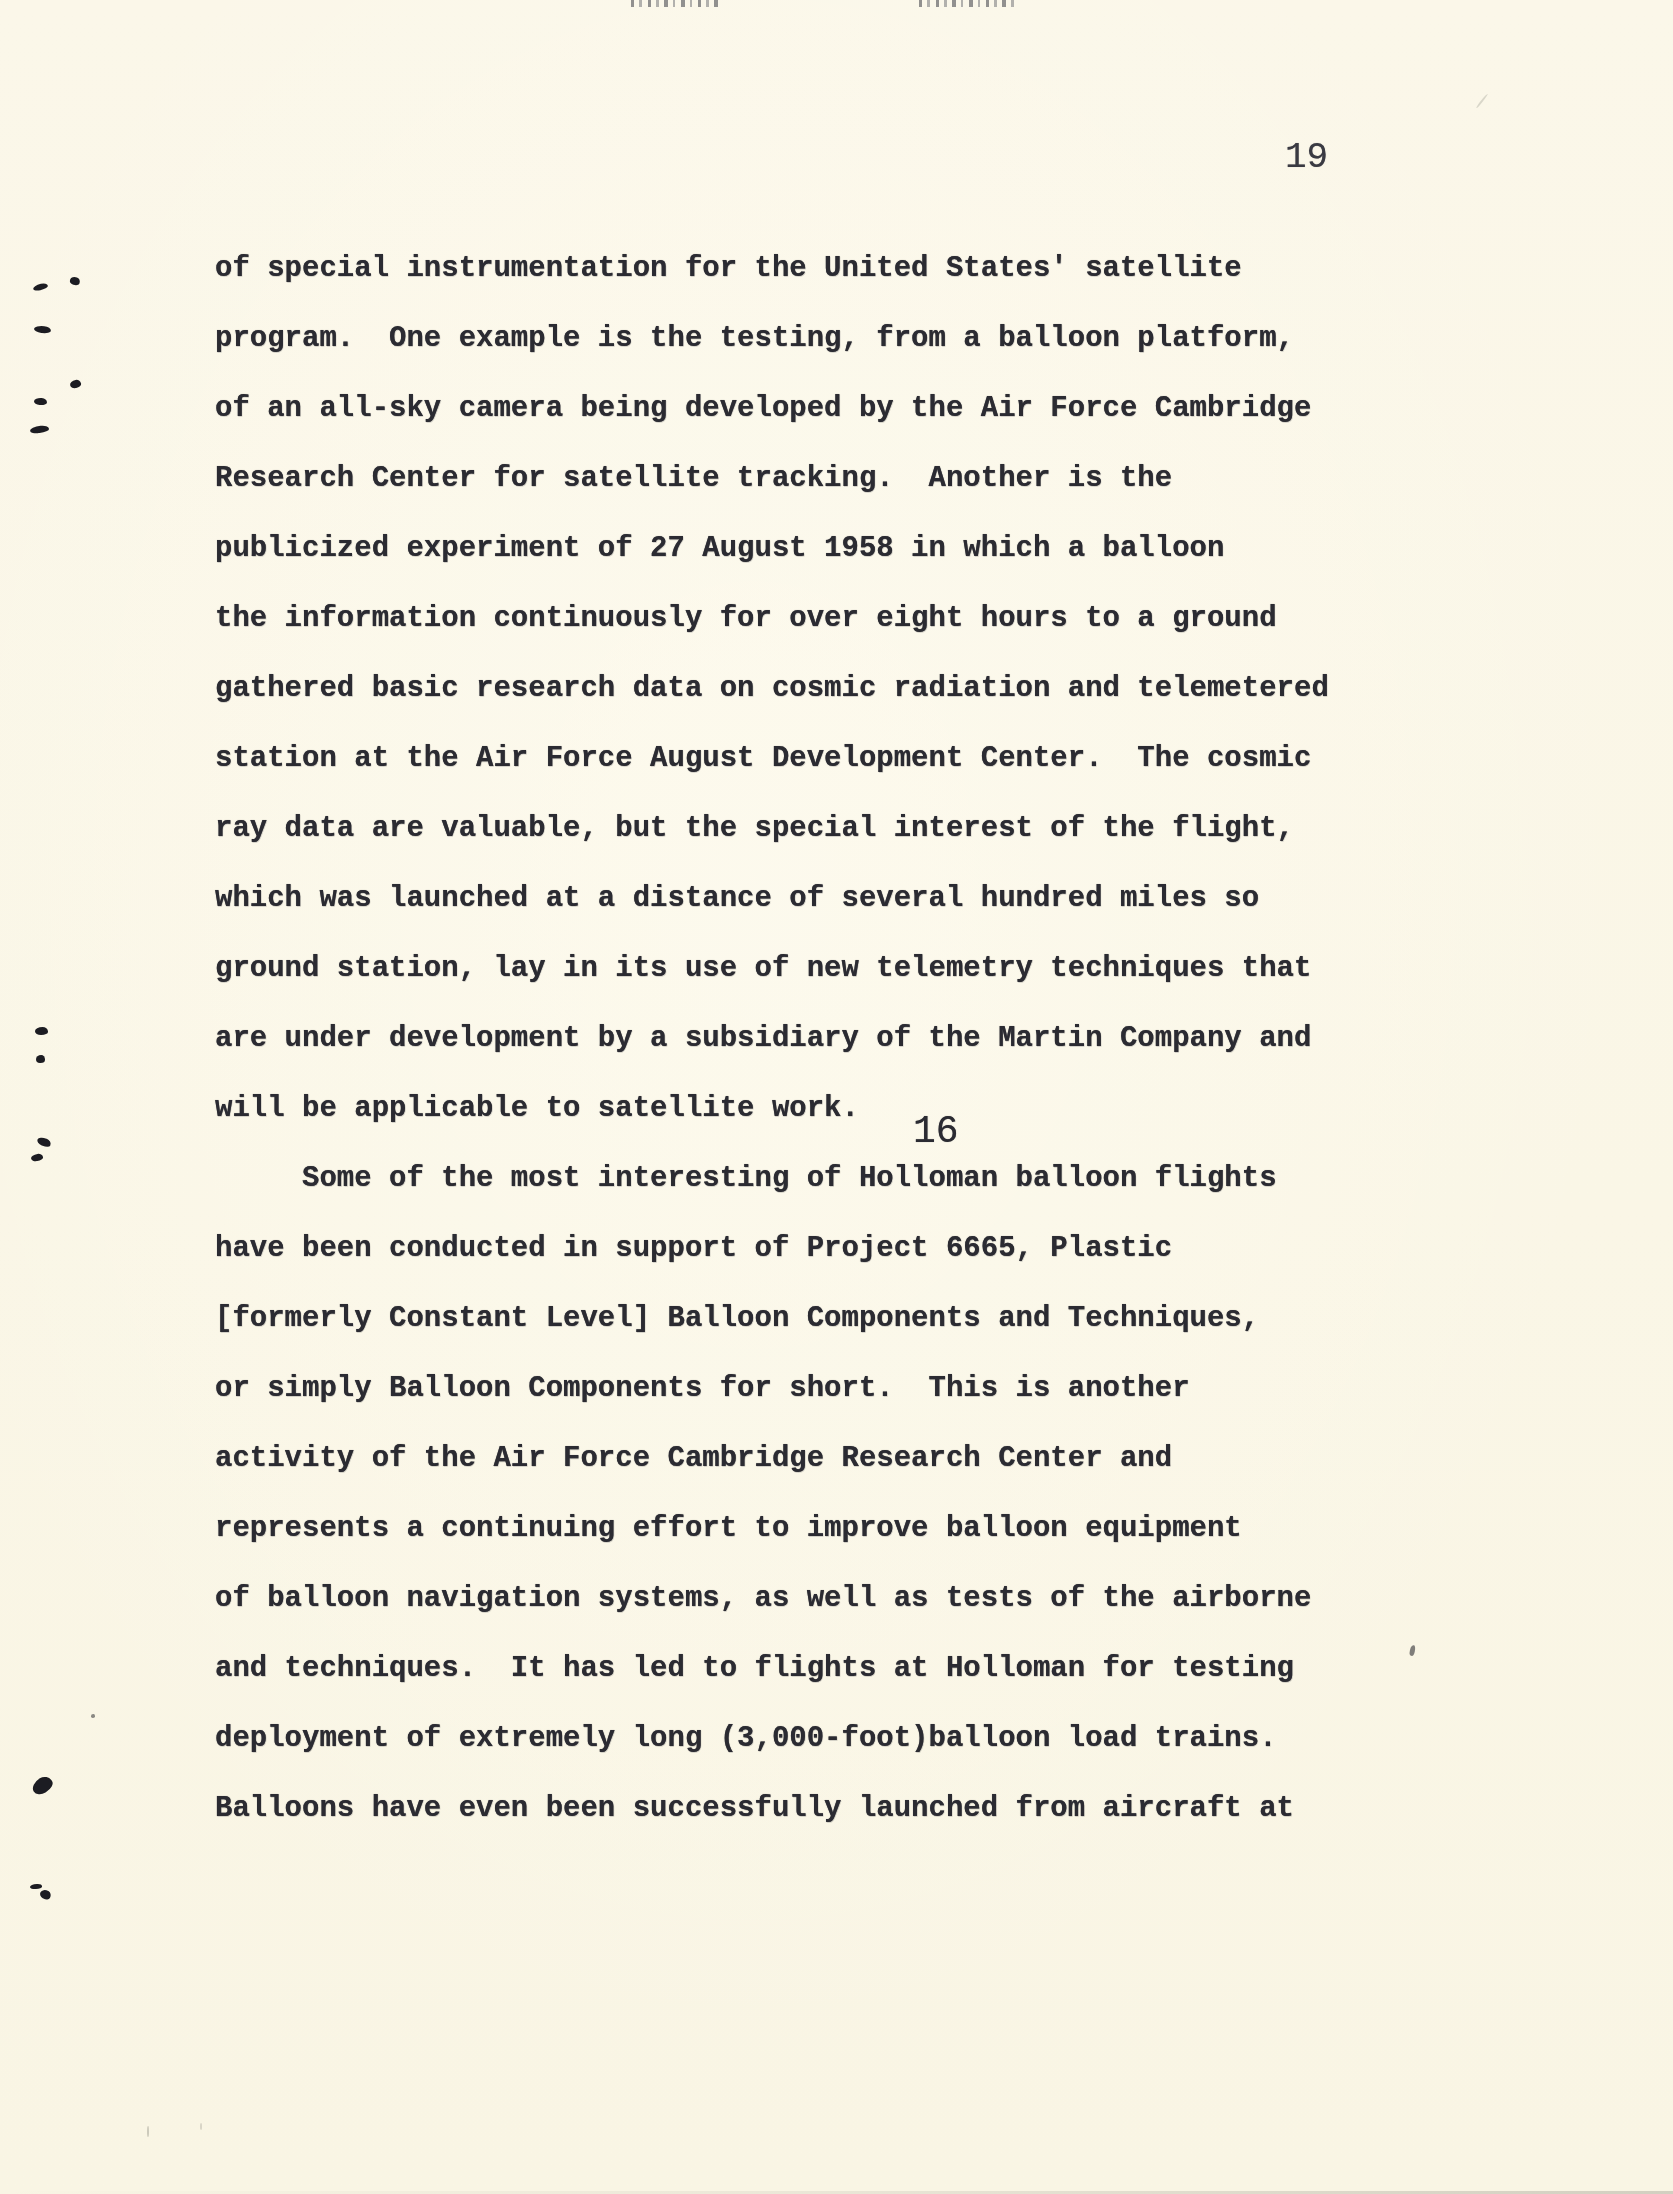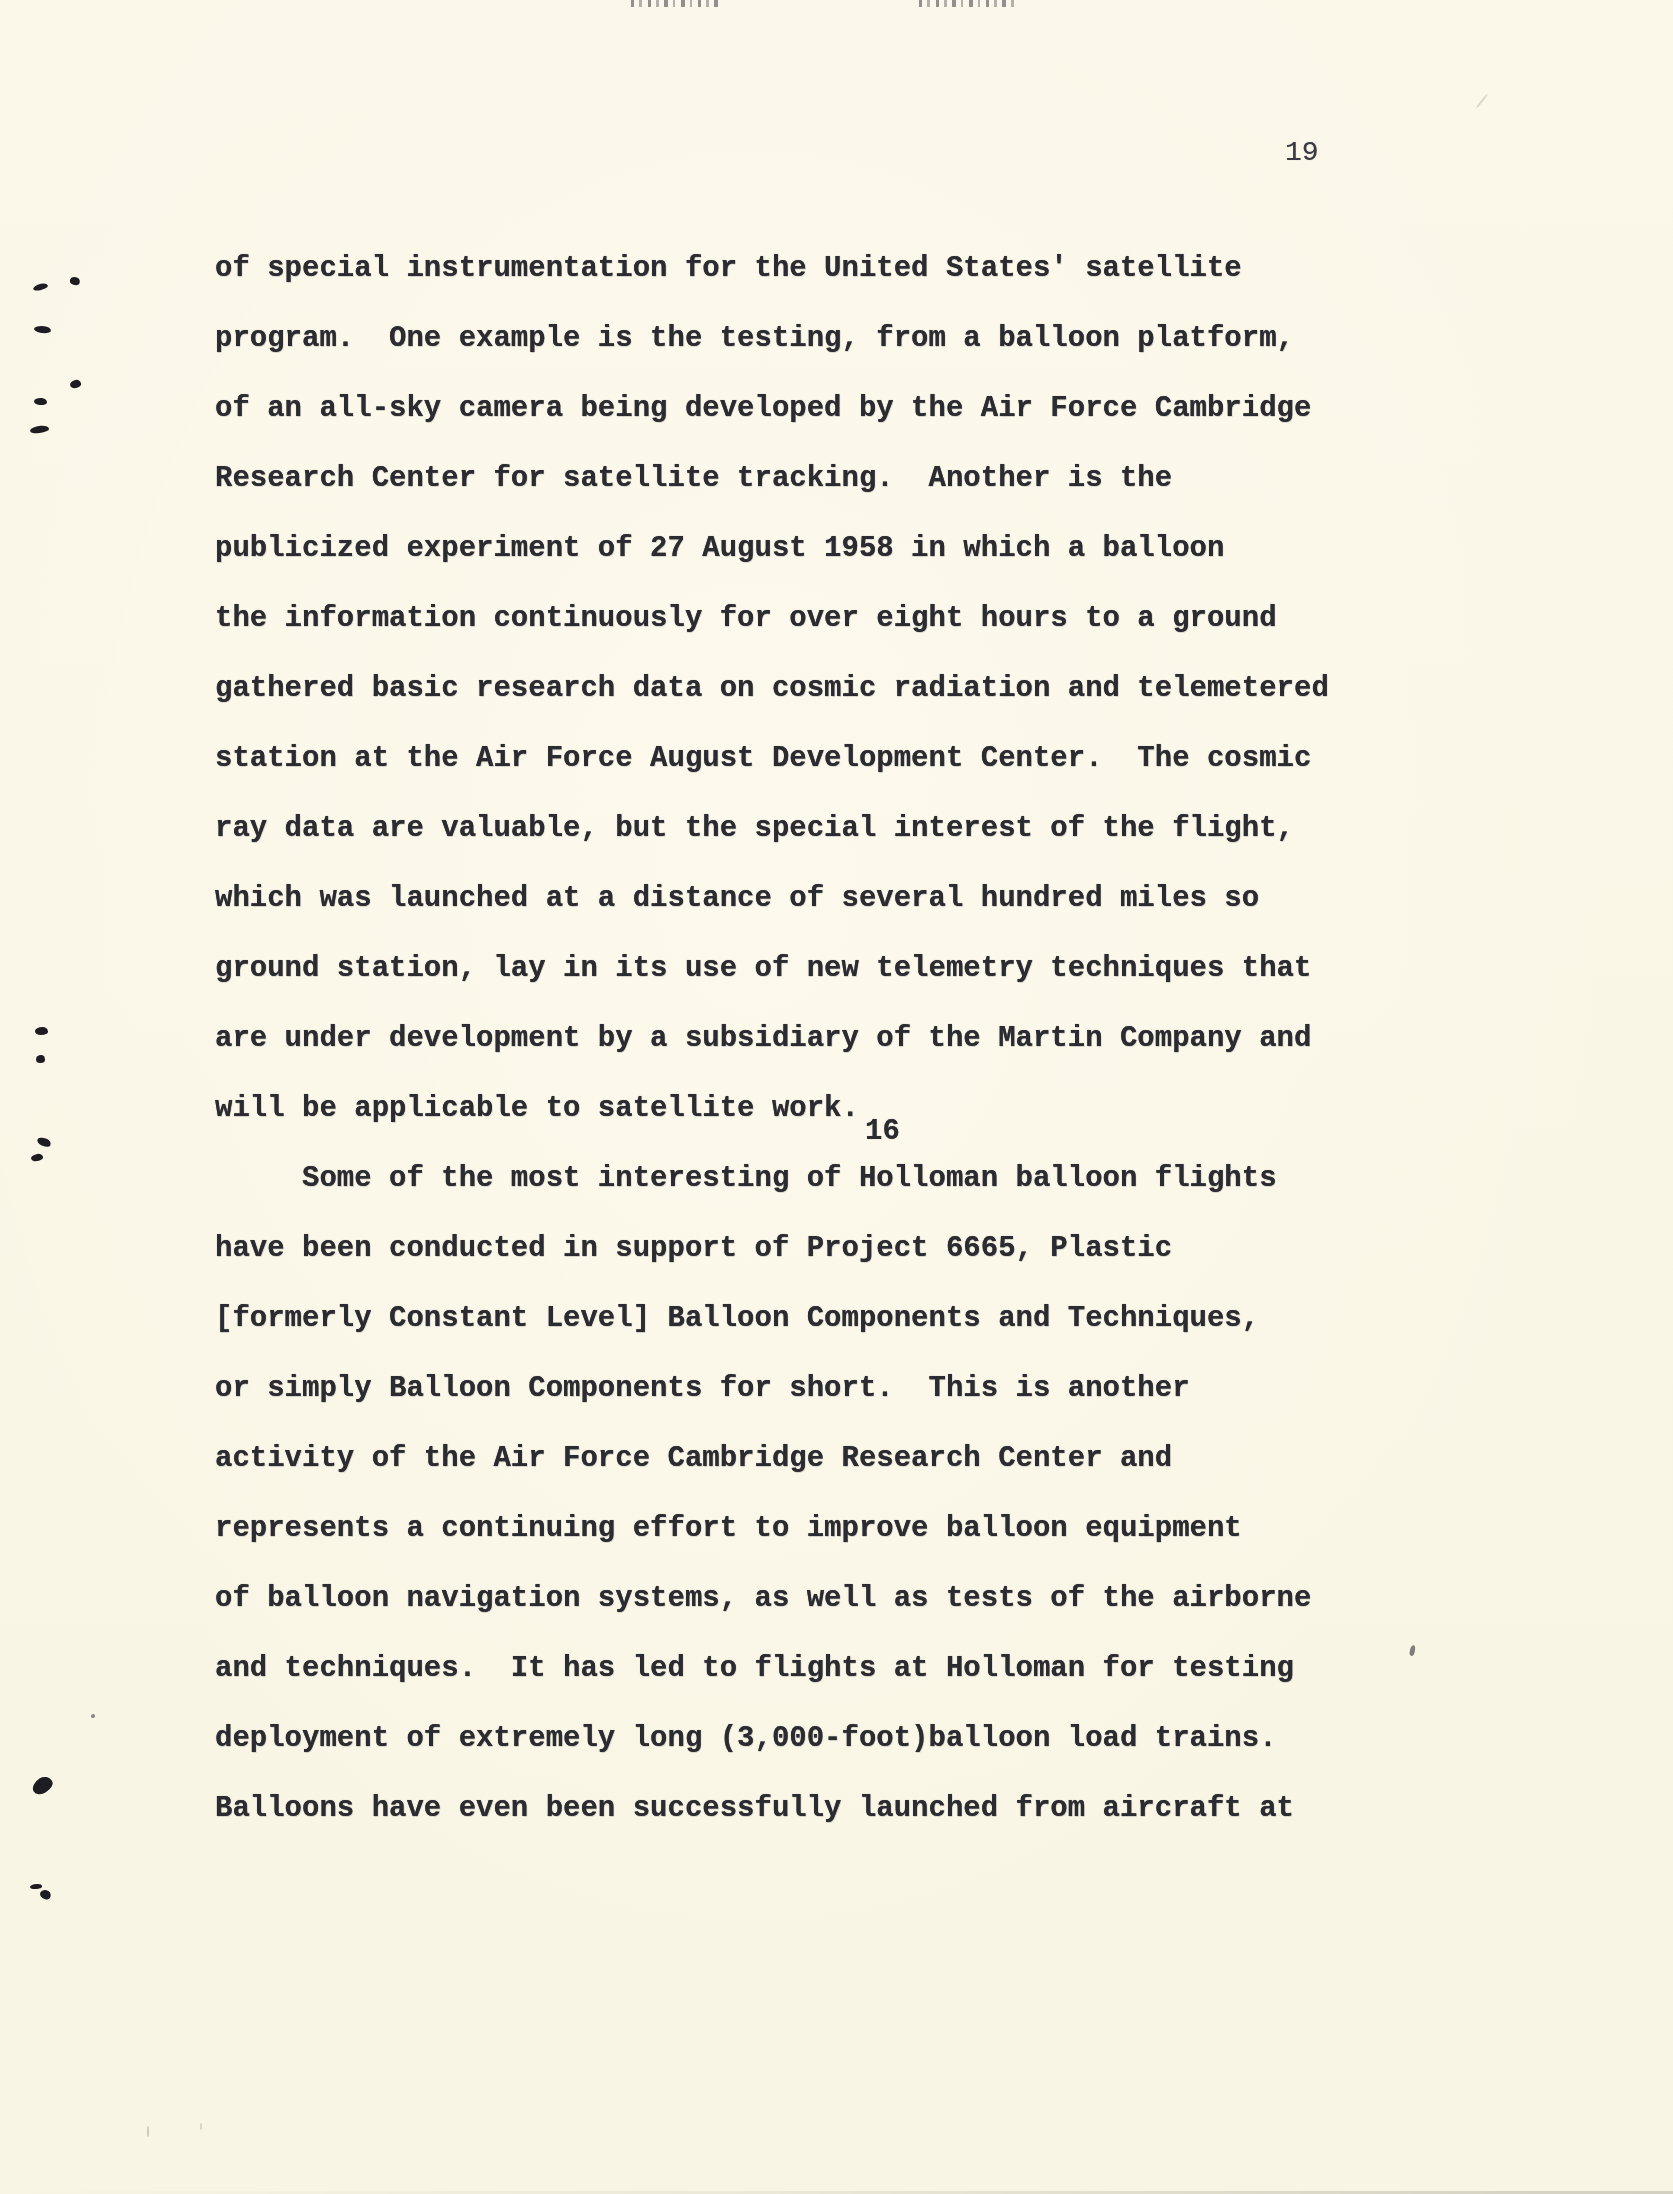--- a/index.html
+++ b/index.html
@@ -24,47 +24,46 @@
     position: absolute;
     left: 0; right: 0; bottom: 0;
     height: 3.5px;
     background: linear-gradient(90deg, rgba(120,120,110,0) 0%, rgba(120,120,110,0.10) 45%, rgba(110,110,100,0.28) 100%);
     pointer-events: none;
   }
   .page-number {
     position: absolute;
     left: 1285px;
     top: 137px;
-    font-size: 28px;
+    font-size: 36px;
     color: #3a3a42;
     text-shadow: 0 0 0.7px rgba(58,58,66,0.6);
   }
   .text-block {
     position: absolute;
     left: 215px;
     top: 234px;
     color: #2b2b32;
     font-size: 29px;
     text-shadow: 0 0 0.7px rgba(43,43,50,0.78), 0.6px 0.6px 0 rgba(43,43,50,0.14);
     font-weight: bold;
   }
   .line {
     height: 70px;
     line-height: 70px;
     white-space: pre;
   }
   .footnote-ref {
     position: absolute;
-    left: 865px;
+    left: 913px;
     top: 1117px;
-    font-size: 29px;
+    font-size: 38px;
     line-height: 29px;
     color: #2b2b32;
     text-shadow: 0 0 0.7px rgba(43,43,50,0.78);
-    font-weight: bold;
   }
   .mark {
     position: absolute;
     display: block;
     border-radius: 62% 45% 55% 48% / 55% 60% 42% 50%;
   }
   .top-fragment {
     position: absolute;
     top: 0;
     height: 7px;

